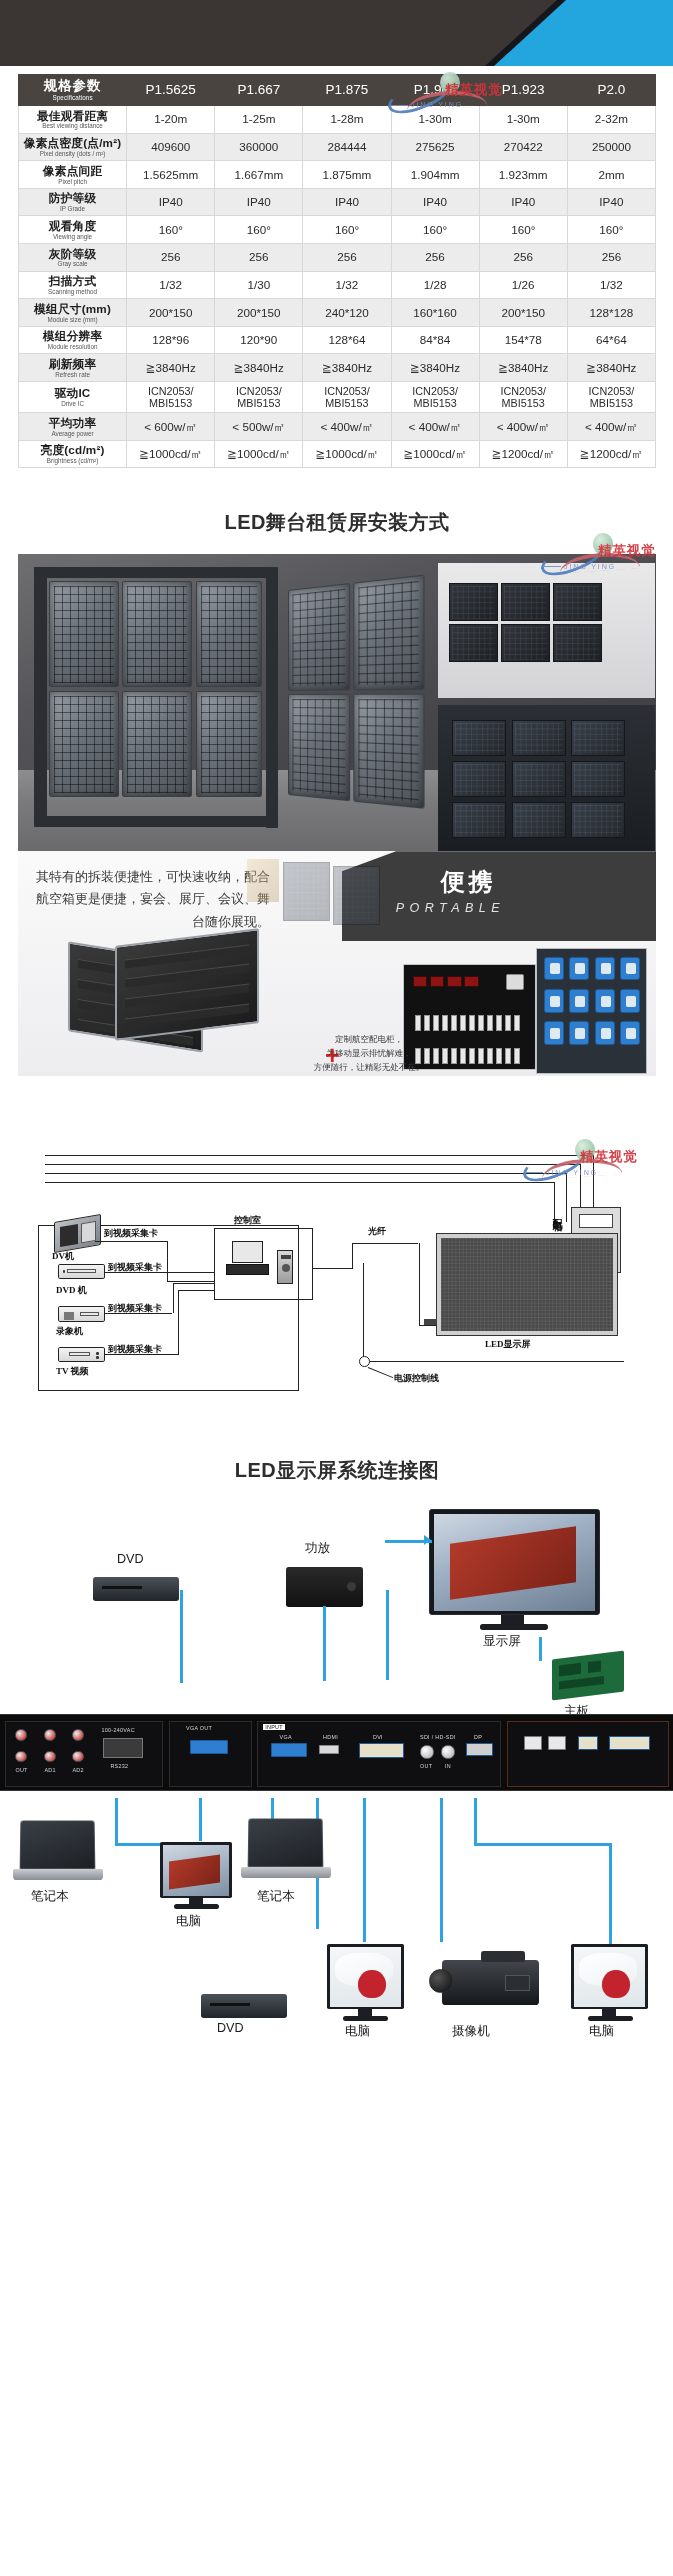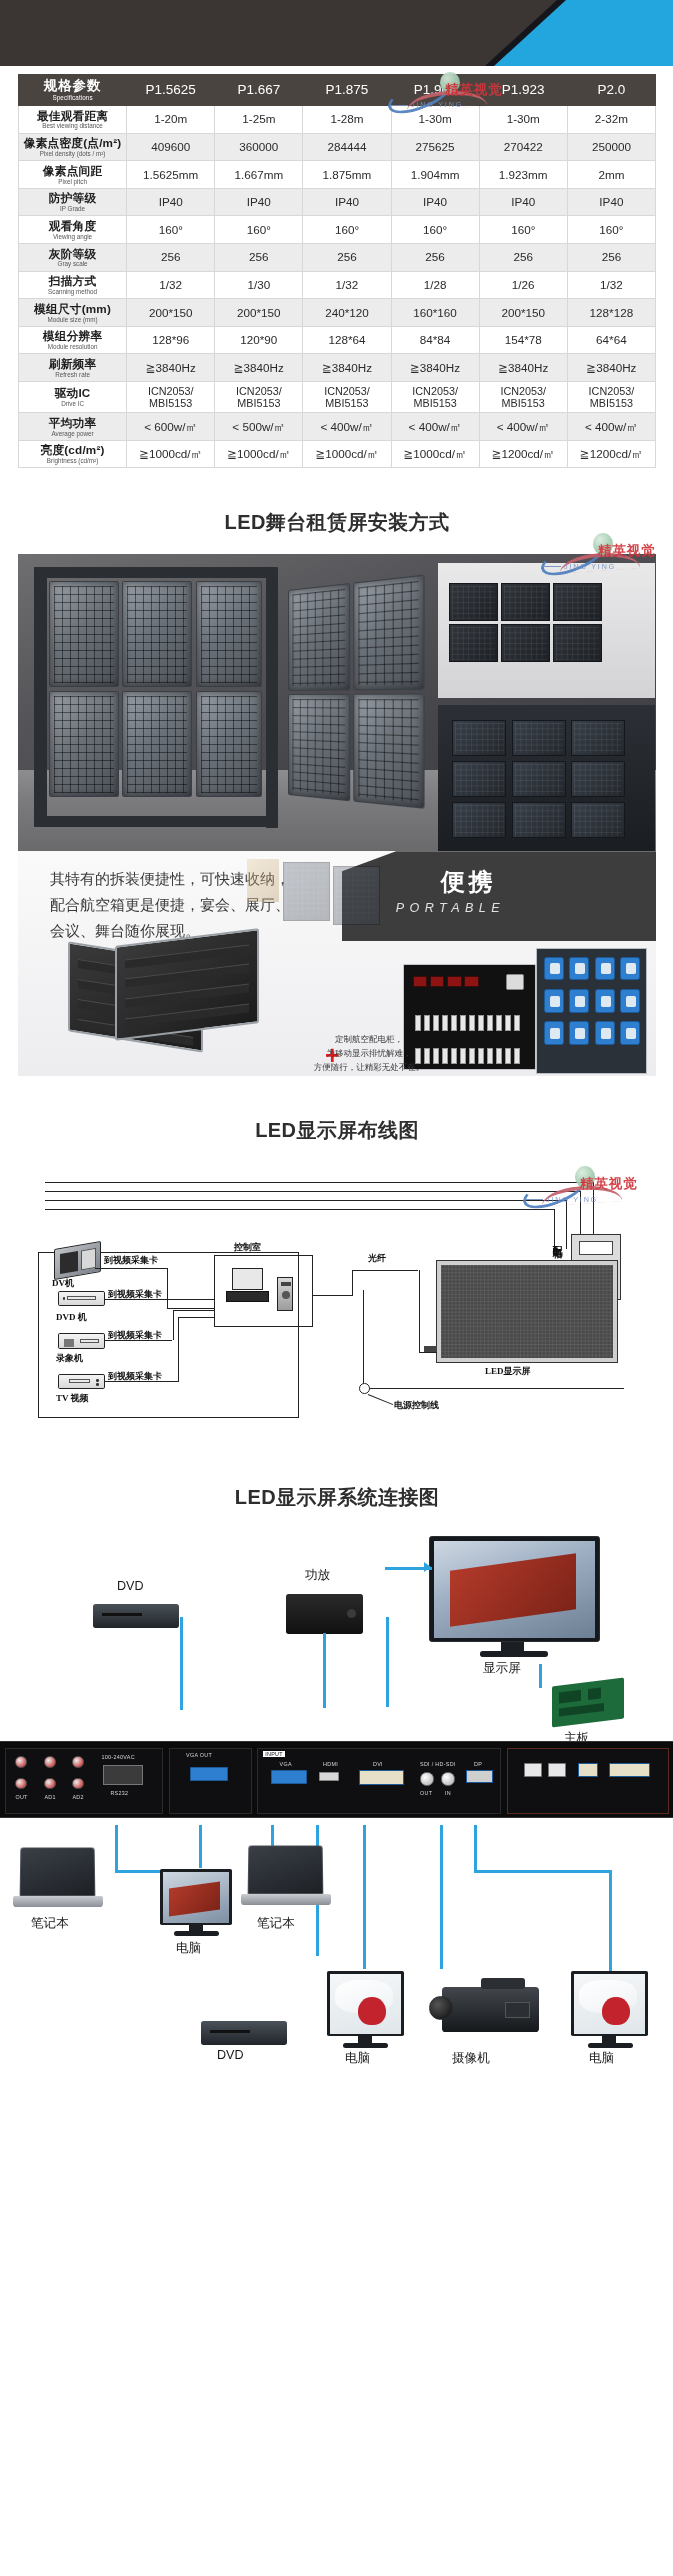--- a/index.html
+++ b/index.html
@@ -158,22 +158,22 @@
   }
   .portable-cn {
     position: absolute; right: 160px; top: 14.4px; font-size: 24px; font-weight: bold;
     letter-spacing: 3.6px; color: #fff;
   }
   .portable-en {
     position: absolute; right: 151px; top: 50px; font-size: 12.6px; font-style: italic;
     letter-spacing: 5.4px; color: #e2e2e2;
   }
   .portable-desc {
-    position: absolute; left: 32px; top: 14.4px; width: 243px;
-    font-size: 15px; line-height: 1.75; color: #3a3a3a;
+    position: absolute; left: 9px; top: 14.4px; width: 243px;
+    font-size: 13px; line-height: 1.75; color: #3a3a3a; text-align: right;
   }
   .case {
     position: absolute; background: linear-gradient(150deg,#3a3a3a,#1c1c1c);
     border: 2.7px solid #9aa0a6; border-radius: 2.7px;
   }
   .case .slot {
     position: absolute; left: 6%; right: 6%; height: 9px;
     background: #2a2a2a; border-top: 0.9px solid #4a4a4a;
   }
   .plus-red {
@@ -682,21 +682,20 @@
       <div class="sock" style="left:83px; top:72px;"></div>
     </div>
 
     <div class="caption-box" style="left:270px; top:181px; width:162px; white-space: pre-line;">定制航空配电柜，
 为移动显示排忧解难，
 方便随行，让精彩无处不在。</div>
   </div>
 
   <div class="sp-46"></div>
 
-  <div class="sec-title">LED显示屏布线图</div>
   <div class="sp-20"></div>
 
   <div class="wiring">
     <div class="wm" style="position:absolute; left:503px; top:9px;">
       <div class="wm-swoosh">
         <div class="arc-blue"></div>
         <div class="arc-red"></div>
         <div class="ball"></div>
         <div class="wm-cn">精英视觉</div>
         <div class="wm-dash"></div>

